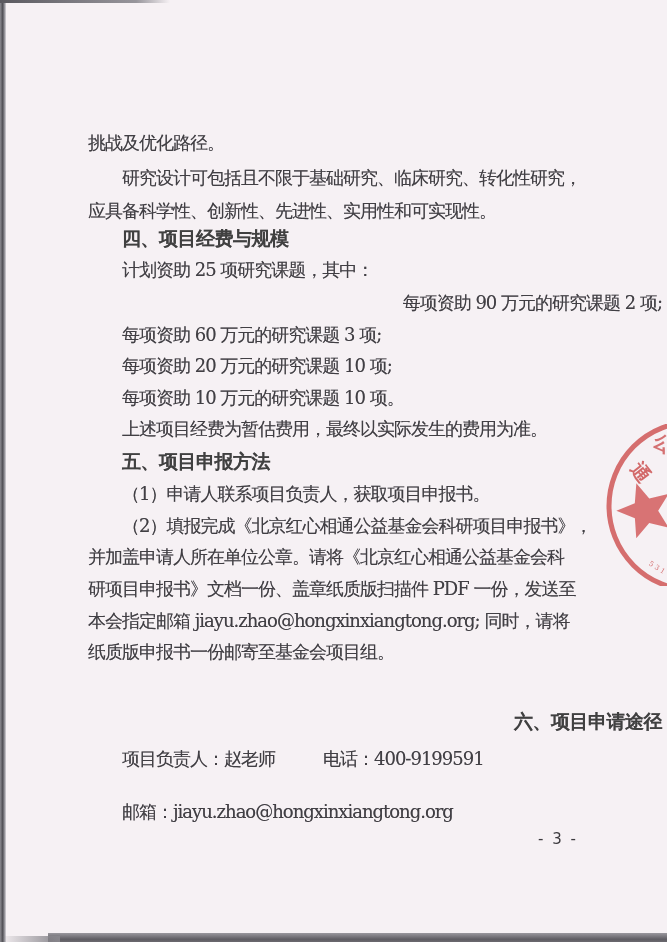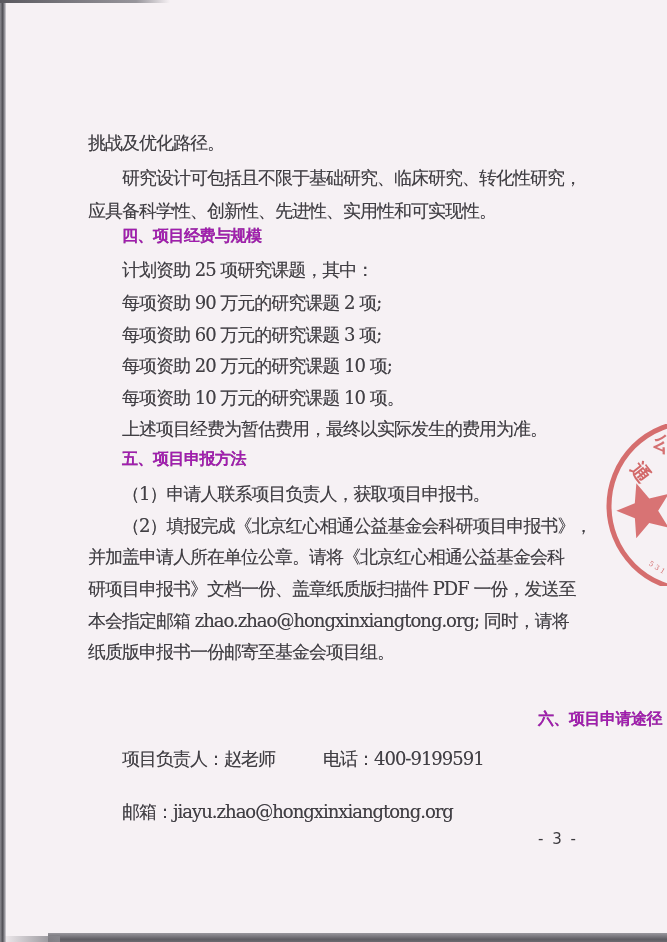--- a/index.html
+++ b/index.html
@@ -17,23 +17,23 @@
     font-size:18px;
     letter-spacing:-1px;
     color:#413f44;
     white-space:nowrap;
     text-shadow:0 0 0.6px rgba(70,68,72,0.55);
   }
   .indent{padding-left:34px;}
   .heading{
     font-family:"DejaVu Sans", sans-serif;
     font-weight:bold;
-    font-size:16px;
+    font-size:19px;
     letter-spacing:-0.5px;
-    color:#a21caf;
+    color:#404040;
   }
   .phone-part{margin-left:48px;}
   .page-number{
     position:absolute;
     left:538px;top:830px;
     font-size:15px;
     letter-spacing:2px;
     color:#3c3a3e;
     font-family:"DejaVu Sans", sans-serif;
   }
@@ -67,32 +67,32 @@
 <body>
 
 <div class="scan">
 
   <div class="line" style="top:131px;">挑战及优化路径。</div>
   <div class="line indent" style="top:166px;">研究设计可包括且不限于基础研究、临床研究、转化性研究，</div>
   <div class="line" style="top:199px;">应具备科学性、创新性、先进性、实用性和可实现性。</div>
 
   <div class="line indent heading" style="top:226px;">四、项目经费与规模</div>
   <div class="line indent" style="top:258px;">计划资助 25 项研究课题，其中：</div>
-  <div class="line indent" style="top:291px;">每项资助 90 万元的研究课题 2 项;</div>
+  <div class="line indent" style="top:291px;text-align:right;">每项资助 90 万元的研究课题 2 项;</div>
   <div class="line indent" style="top:323px;">每项资助 60 万元的研究课题 3 项;</div>
   <div class="line indent" style="top:354px;">每项资助 20 万元的研究课题 10 项;</div>
   <div class="line indent" style="top:386px;">每项资助 10 万元的研究课题 10 项。</div>
   <div class="line indent" style="top:417px;">上述项目经费为暂估费用，最终以实际发生的费用为准。</div>
 
   <div class="line indent heading" style="top:449px;">五、项目申报方法</div>
   <div class="line indent" style="top:482px;">（1）申请人联系项目负责人，获取项目申报书。</div>
   <div class="line indent" style="top:514px;">（2）填报完成《北京红心相通公益基金会科研项目申报书》，</div>
   <div class="line" style="top:545px;">并加盖申请人所在单位公章。请将《北京红心相通公益基金会科</div>
   <div class="line" style="top:577px;">研项目申报书》文档一份、盖章纸质版扫描件 PDF 一份，发送至</div>
-  <div class="line" style="top:609px;">本会指定邮箱 zhao.zhao@hongxinxiangtong.org; 同时，请将</div>
+  <div class="line" style="top:609px;">本会指定邮箱 jiayu.zhao@hongxinxiangtong.org; 同时，请将</div>
   <div class="line" style="top:640px;">纸质版申报书一份邮寄至基金会项目组。</div>
 
   <div class="line indent heading" style="top:709px;text-align:right;">六、项目申请途径</div>
 
   <div class="line indent" style="top:747px;">
     <span>项目负责人：</span><span>赵老师</span><span class="phone-part">电话：</span><span>400-9199591</span>
   </div>
   <div class="line indent" style="top:800px;">
     <span>邮箱：</span><span>jiayu.zhao@hongxinxiangtong.org</span>
   </div>

